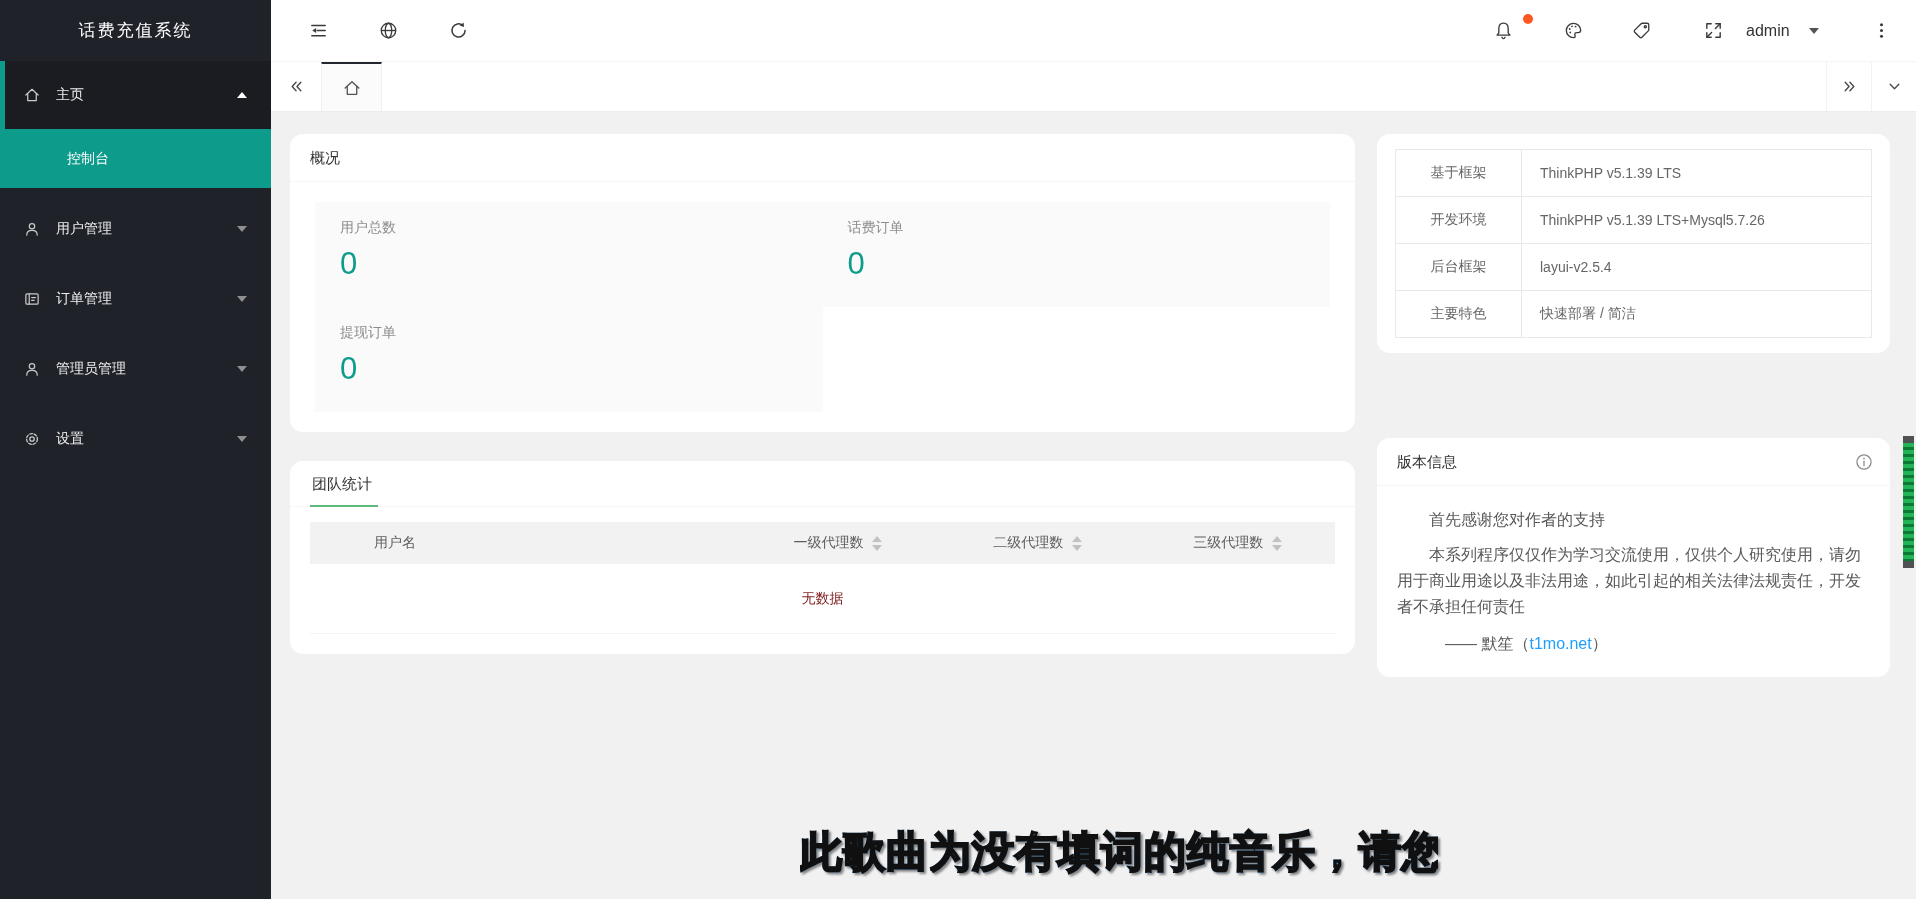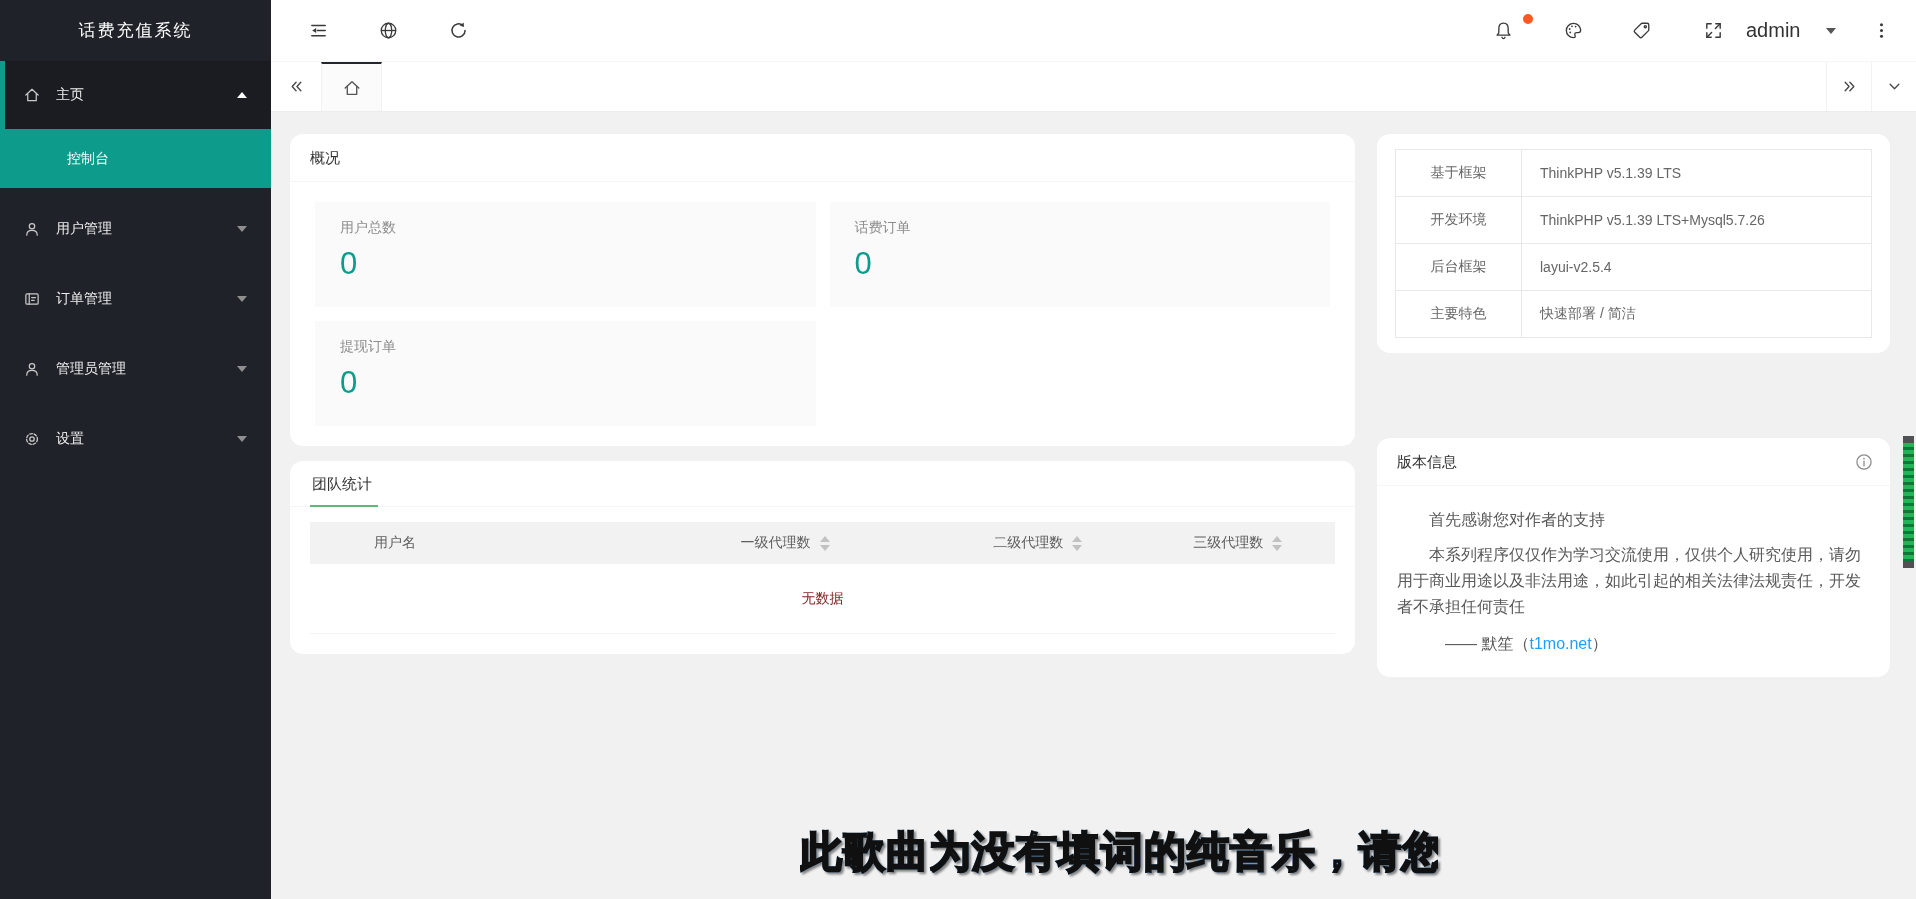--- a/index.html
+++ b/index.html
@@ -22,21 +22,21 @@
   .caret.up { border-bottom:6px solid #fff; }
   .caret.down { border-top:6px solid #8f8f8f; }
 
   
   .topbar { position:absolute; left:271px; top:0; width:1645px; height:61px; background:#fff; }
   .tb-btn { position:absolute; top:0; width:50px; height:61px; display:flex; align-items:center; justify-content:center;
     color:#3a3a3a; cursor:pointer; }
   .tb-btn svg { width:21px; height:21px; }
   .red-dot { position:absolute; left:1252px; top:14px; width:10px; height:10px; border-radius:50%; background:#FF5722; }
   .admin-box { position:absolute; left:1475px; top:0; width:90px; height:61px; display:flex; align-items:center;
-    justify-content:space-between; gap:19px; font-size:20px; color:#333; cursor:pointer; }
+    justify-content:flex-start; gap:19px; font-size:16px; color:#333; cursor:pointer; }
   .admin-caret { width:0; height:0; border-left:5px solid transparent; border-right:5px solid transparent; border-top:6px solid #555; }
 
   
   .tabbar { position:absolute; left:271px; top:61px; width:1645px; height:51px; background:#fff;
     border-top:1px solid #f6f6f6; border-bottom:1px solid #ececec; }
   .tab-ctl { position:absolute; top:0; height:49px; display:flex; align-items:center; justify-content:center;
     color:#4a4a4a; cursor:pointer; background:#fff; }
   .tab-ctl svg { width:19px; height:19px; }
   .ctl-left { left:0; width:50px; }
   .home-tab { position:absolute; left:50px; top:0; width:61px; height:49px; display:flex; align-items:center; justify-content:center;
@@ -46,40 +46,40 @@
   .ctl-next { right:45px; width:45px; border-left:1px solid #f2f2f2; }
   .ctl-down { right:0; width:45px; border-left:1px solid #f2f2f2; }
 
   
   .content { position:absolute; left:271px; top:112px; width:1645px; height:787px; background:#f1f1f1; }
   .card { position:absolute; background:#fff;border-radius:13px; }
   .card-head { height:48px; line-height:48px; padding:0 20px; font-size:15px; color:#333;
     border-bottom:1px solid #f6f6f6; position:relative; }
 
   .card-overview { left:19px; top:22px; width:1065px; }
-  .stat-grid { display:grid; grid-template-columns:1fr 1fr; gap:14px; padding:20px 25px; }
+  .stat-grid { display:grid; grid-template-columns:1fr 1fr; padding:20px 25px; }
   .stat-box { background:#fafafa; height:105px; padding:17px 25px; }
   .stat-label { font-size:14px; color:#8c8c8c; }
   .stat-value { font-size:31px; color:#0d9c8c; margin-top:9px; }
 
   .card-version { left:1106px; top:22px; width:513px; }
   .vtable { margin:15px 18px 15px; border-collapse:collapse; width:calc(100% - 36px); }
   .vtable td { border:1px solid #e8e8e8; height:47px; font-size:14px; color:#666; }
   .vtable td.vk { width:126px; text-align:center; }
   .vtable td.vv { padding-left:18px; }
 
   .card-team { left:19px; top:349px; width:1065px; }
   .team-head { padding:14px 20px 0; border-bottom:1px solid #f6f6f6; }
   .team-title { display:inline-block; font-size:15px; color:#333; padding:0 6px 11px 2px;
     border-bottom:2px solid #5FB878; margin-bottom:-1px; }
   .ttable { margin:15px 20px 20px; }
   .thead { display:flex; background:#f2f2f2; height:42px; align-items:center; font-size:14px; color:#5e5e5e; }
   .th { display:flex; align-items:center; }
   .th1 { width:42%; padding-left:64px; }
-  .th2 { width:19%; justify-content:flex-start; }
+  .th2 { width:19%; justify-content:center; }
   .th3 { width:20%; justify-content:center; }
   .th4 { width:19%; justify-content:center; }
   .sort { display:inline-flex; flex-direction:column; gap:3px; margin-left:9px; cursor:pointer; }
   .sort i { width:0; height:0; border-left:5px solid transparent; border-right:5px solid transparent; display:block; }
   .sort .s-up { border-bottom:6px solid #c2c2c2; }
   .sort .s-dn { border-top:6px solid #c2c2c2; }
   .tempty { height:70px; display:flex; align-items:center; justify-content:center; font-size:14px; color:#7f1d1d;
     border-bottom:1px solid #f3f3f3; }
 
   .card-disclaimer { left:1106px; top:326px; width:513px; }

